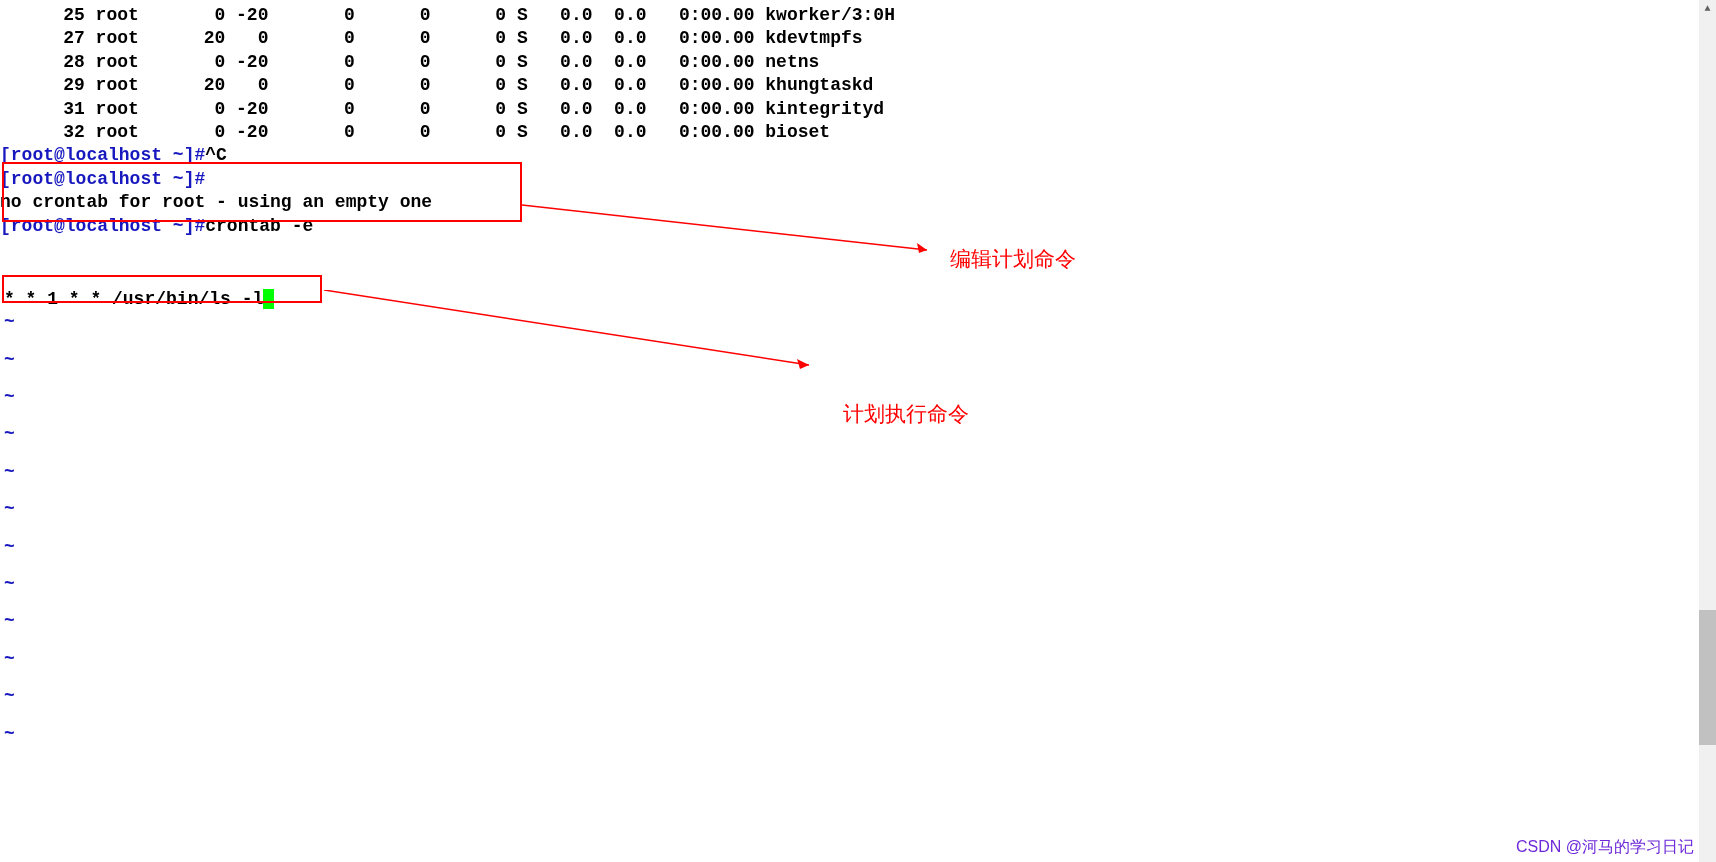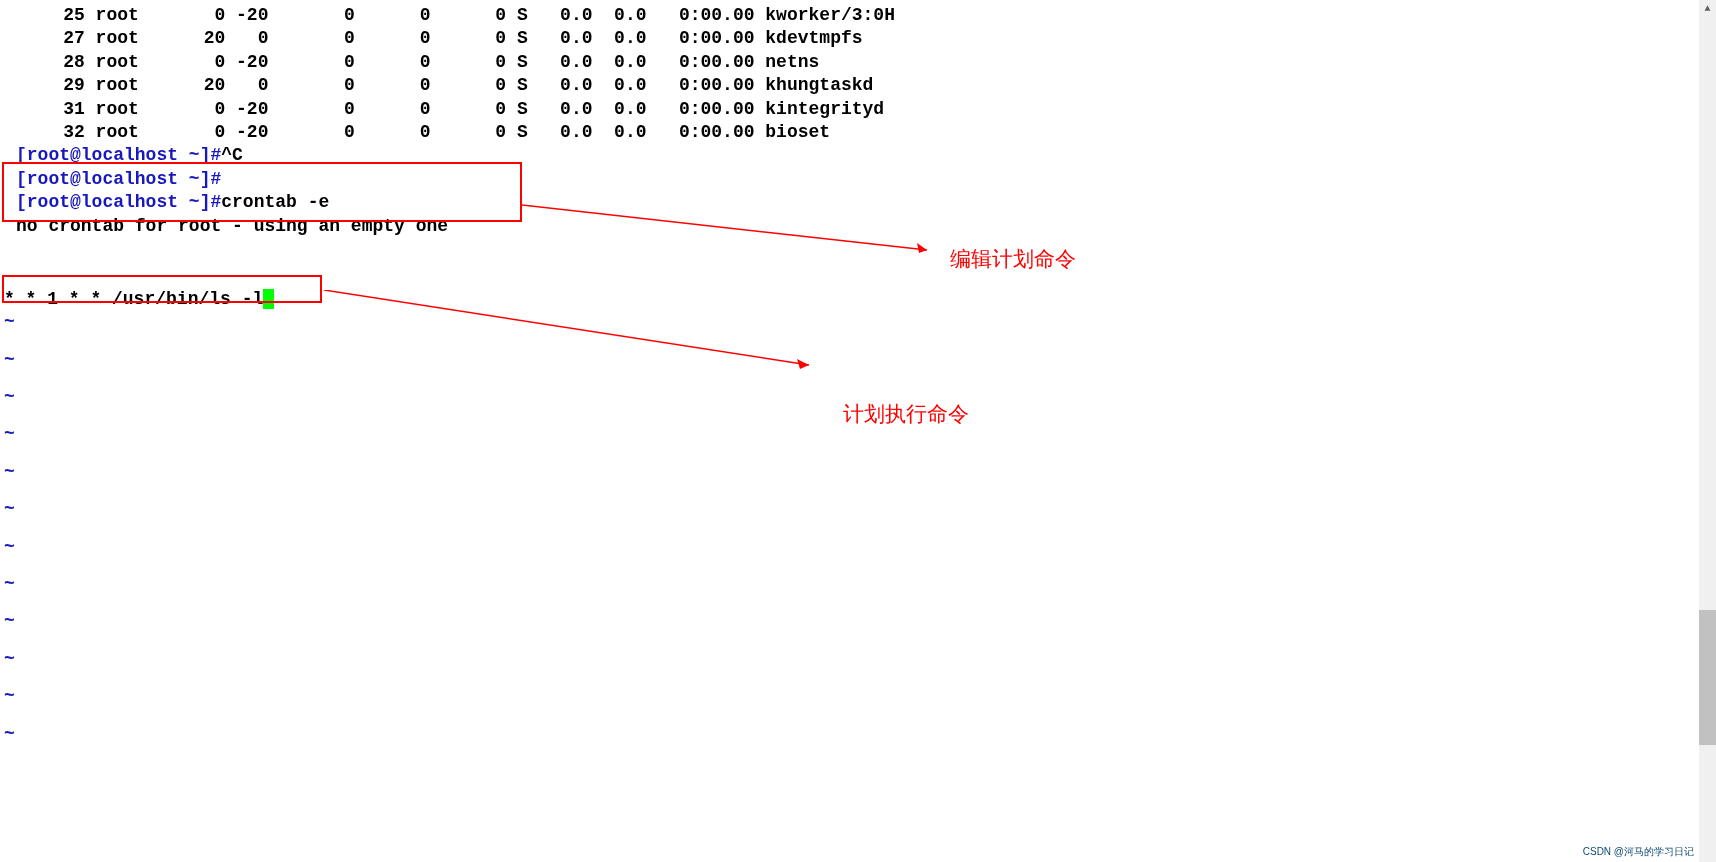--- a/index.html
+++ b/index.html
@@ -30,21 +30,21 @@
     .prompt {
       color: #1818bf;
       font-weight: bold;
     }
     .cmd-text {
       color: #000;
       font-weight: bold;
     }
     .prompt-line {
       white-space: pre;
-      padding-left: 16px;
+      padding-left: 0;
     }
     .red-box-1 {
       position: absolute;
       left: 2px;
       top: 162px;
       width: 520px;
       height: 60px;
       border: 2px solid #ff0000;
       pointer-events: none;
     }
@@ -104,23 +104,23 @@
       display: flex;
       align-items: center;
       justify-content: center;
       font-size: 10px;
       color: #606060;
     }
     .watermark {
       position: absolute;
       right: 22px;
       bottom: 4px;
-      color: #0c4a6e;
+      color: #6d28d9;
       font-family: "Microsoft YaHei", sans-serif;
-      font-size: 10px;
+      font-size: 16px;
     }
     .editor-line {
       white-space: pre;
       padding-left: 4px;
       font-weight: bold;
     }
   </style>
 </head>
 <body>
 
@@ -131,23 +131,23 @@
       <div class="process-row">    28 root       0 -20       0      0      0 S   0.0  0.0   0:00.00 netns</div>
       <div class="process-row">    29 root      20   0       0      0      0 S   0.0  0.0   0:00.00 khungtaskd</div>
       <div class="process-row">    31 root       0 -20       0      0      0 S   0.0  0.0   0:00.00 kintegrityd</div>
       <div class="process-row">    32 root       0 -20       0      0      0 S   0.0  0.0   0:00.00 bioset</div>
     </div>
 
   <div class="prompt-line"><span class="prompt">[root@localhost ~]#</span><span class="cmd-text">^C</span></div>
 
   <div class="prompt-line"><span class="prompt">[root@localhost ~]#</span></div>
 
+  <div class="prompt-line"><span class="cmd-text">no crontab for root - using an empty one</span></div>
+
   <div class="prompt-line"><span class="prompt">[root@localhost ~]#</span><span class="cmd-text">crontab -e</span></div>
-
-  <div class="prompt-line"><span class="cmd-text">no crontab for root - using an empty one</span></div>
 
   <div style="height: 50px;"></div>
 
   <div class="editor-line"><span>* * 1 * * /usr/bin/ls -l</span><span class="cursor"></span></div>
 
   <div id="tilde-list">
       <div class="tilde-line" style="margin-bottom: 14px;">~</div>
       <div class="tilde-line" style="margin-bottom: 14px;">~</div>
       <div class="tilde-line" style="margin-bottom: 14px;">~</div>
       <div class="tilde-line" style="margin-bottom: 14px;">~</div>

